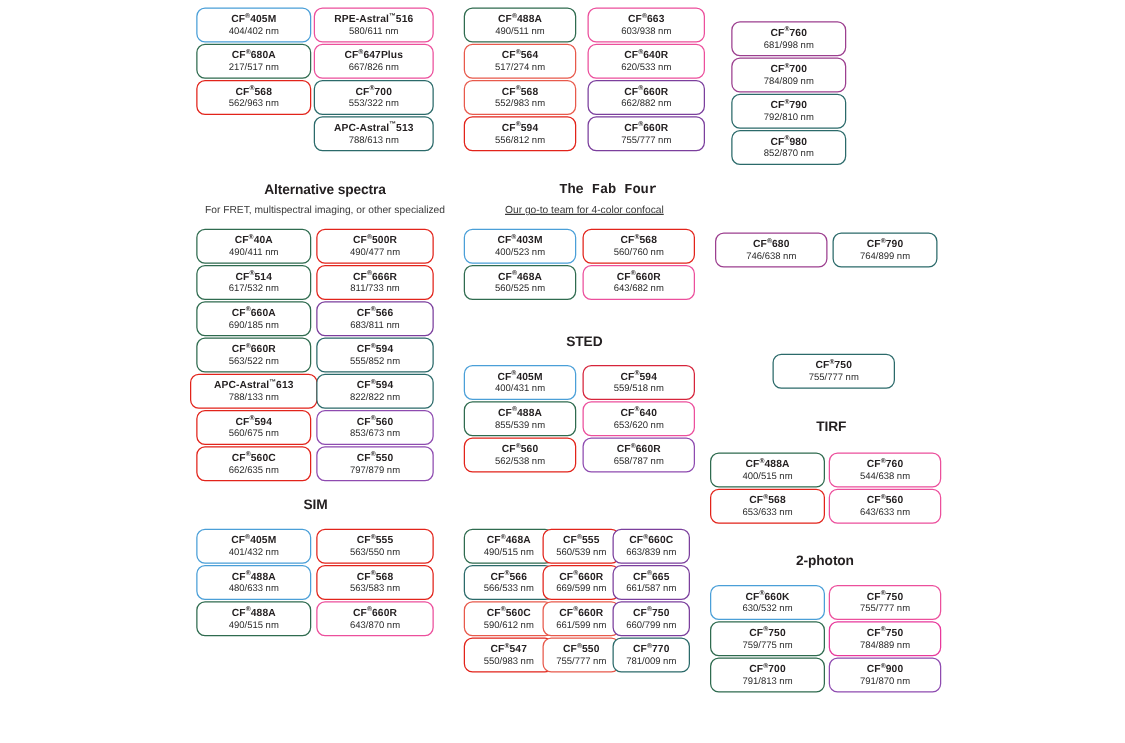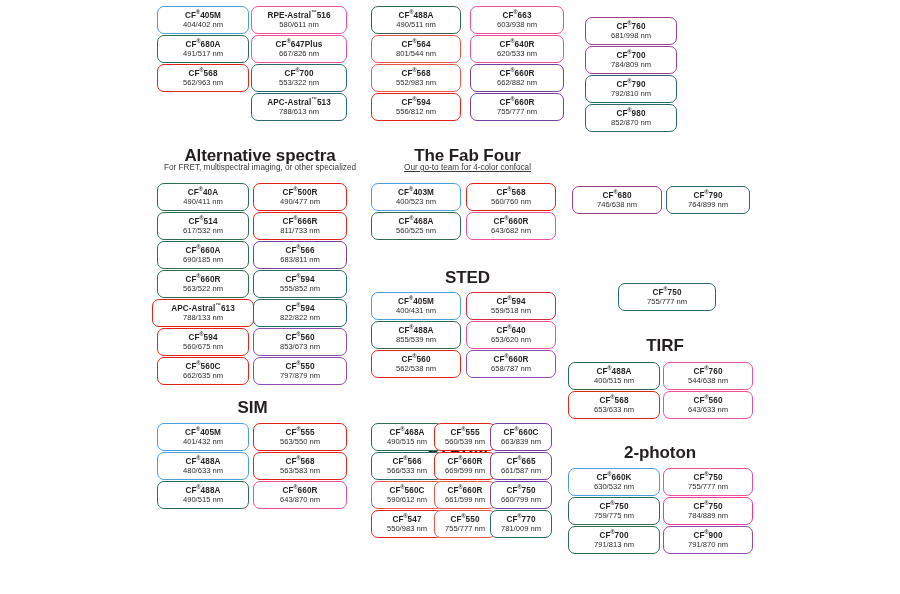--- a/index.html
+++ b/index.html
@@ -44,21 +44,21 @@
   }
   .chip .reg {
     font-size: 5.4px;
     vertical-align: super;
     font-weight: bold;
   }
 
   
   .sect-title {
     position: absolute;
-    font-size: 17px;
+    font-size: 11px;
     font-weight: bold;
     color: #231f20;
     text-align: center;
     letter-spacing: -0.1px;
     white-space: nowrap;
   }
   .sect-title.two-line { line-height: 1.16; white-space: normal; }
   .sect-sub {
     position: absolute;
     font-size: 8.2px;
@@ -73,21 +73,21 @@
 <div class="canvas">
 
   <div>
 
     <div class="chip" style="left: 157px; top: 6px; width: 92px; height: 28px; border-color: rgb(74, 159, 216);">
       <div class="nm-name">CF<span class="reg">®</span>405M</div>
       <div class="nm-val">404/402 nm</div>
     </div>
     <div class="chip" style="left: 157px; top: 35px; width: 92px; height: 28px; border-color: rgb(47, 107, 79);">
       <div class="nm-name">CF<span class="reg">®</span>680A</div>
-      <div class="nm-val">491/517 nm</div>
+      <div class="nm-val">217/517 nm</div>
     </div>
     <div class="chip" style="left: 157px; top: 64px; width: 92px; height: 28px; border-color: rgb(226, 35, 26);">
       <div class="nm-name">CF<span class="reg">®</span>568</div>
       <div class="nm-val">562/963 nm</div>
     </div>
 
     <div class="chip" style="left: 251px; top: 6px; width: 96px; height: 28px; border-color: rgb(236, 79, 156);">
       <div class="nm-name">RPE-Astral<span class="reg">™</span>516</div>
       <div class="nm-val">580/611 nm</div>
     </div>
@@ -103,21 +103,21 @@
       <div class="nm-name">APC-Astral<span class="reg">™</span>513</div>
       <div class="nm-val">788/613 nm</div>
     </div>
 
     <div class="chip" style="left: 371px; top: 6px; width: 90px; height: 28px; border-color: rgb(47, 107, 79);">
       <div class="nm-name">CF<span class="reg">®</span>488A</div>
       <div class="nm-val">490/511 nm</div>
     </div>
     <div class="chip" style="left: 371px; top: 35px; width: 90px; height: 28px; border-color: rgb(232, 89, 75);">
       <div class="nm-name">CF<span class="reg">®</span>564</div>
-      <div class="nm-val">801/544 nm</div>
+      <div class="nm-val">517/274 nm</div>
     </div>
     <div class="chip" style="left: 371px; top: 64px; width: 90px; height: 28px; border-color: rgb(232, 89, 75);">
       <div class="nm-name">CF<span class="reg">®</span>568</div>
       <div class="nm-val">552/983 nm</div>
     </div>
     <div class="chip" style="left: 371px; top: 93px; width: 90px; height: 28px; border-color: rgb(226, 35, 26);">
       <div class="nm-name">CF<span class="reg">®</span>594</div>
       <div class="nm-val">556/812 nm</div>
     </div>
 
@@ -212,21 +212,21 @@
     <div class="chip" style="left: 253px; top: 328px; width: 94px; height: 28px; border-color: rgb(142, 75, 176);">
         <div class="nm-name">CF<span class="reg">®</span>560</div>
         <div class="nm-val">853/673 nm</div>
       </div>
     <div class="chip" style="left: 253px; top: 357px; width: 94px; height: 28px; border-color: rgb(142, 75, 176);">
         <div class="nm-name">CF<span class="reg">®</span>550</div>
         <div class="nm-val">797/879 nm</div>
       </div>
   </div>
 
-  <div class="sect-title" style="left:370px;top:146px;width:195px;">The Fab Four</div>
+  <div class="sect-title" style="left:389px;top:146px;width:195px;font-family:Liberation Mono, monospace;">The Fab Four</div>
   <div class="sect-sub" style="left:370px;top:163px;width:195px;text-decoration:underline;">Our go-to team for 4-color confocal</div>
 
   <div>
     <div class="chip" style="left: 371px; top: 183px; width: 90px; height: 28px; border-color: rgb(74, 159, 216);">
         <div class="nm-name">CF<span class="reg">®</span>403M</div>
         <div class="nm-val">400/523 nm</div>
       </div>
     <div class="chip" style="left: 371px; top: 212px; width: 90px; height: 28px; border-color: rgb(47, 107, 79);">
         <div class="nm-name">CF<span class="reg">®</span>468A</div>
         <div class="nm-val">560/525 nm</div>

